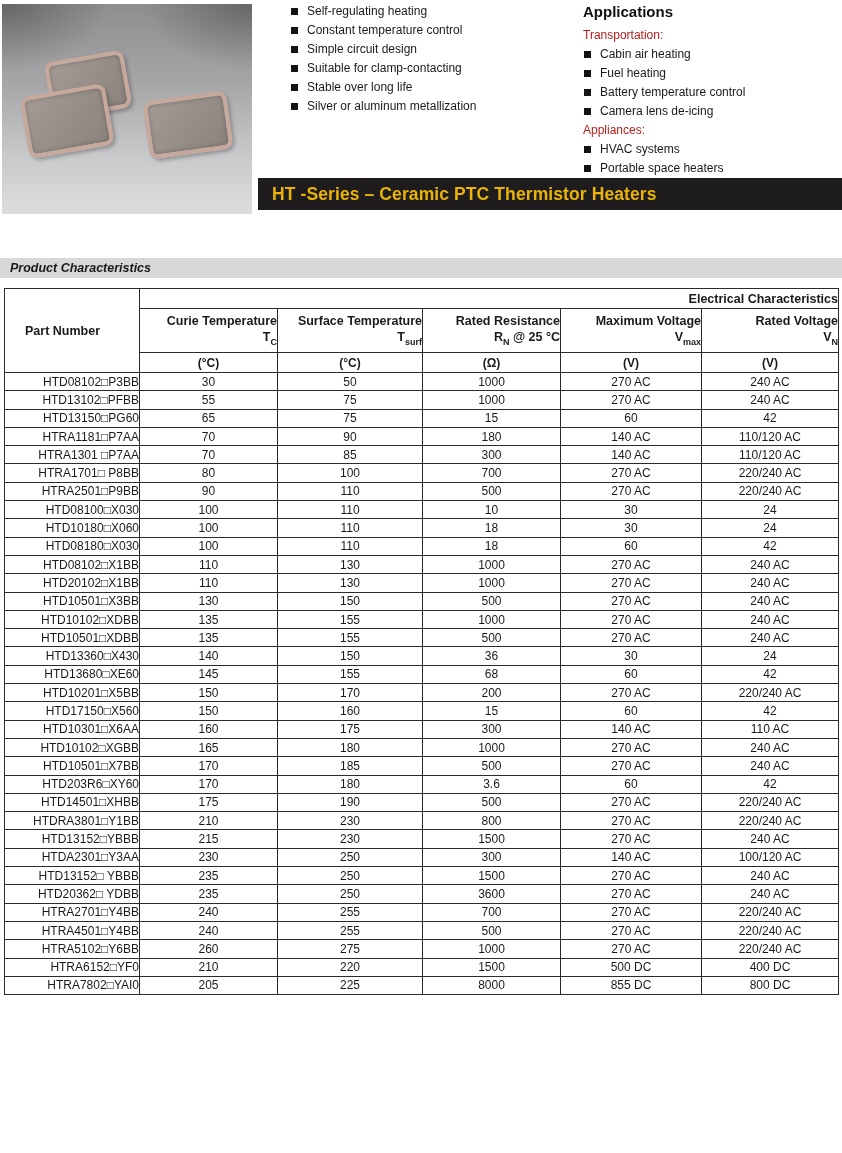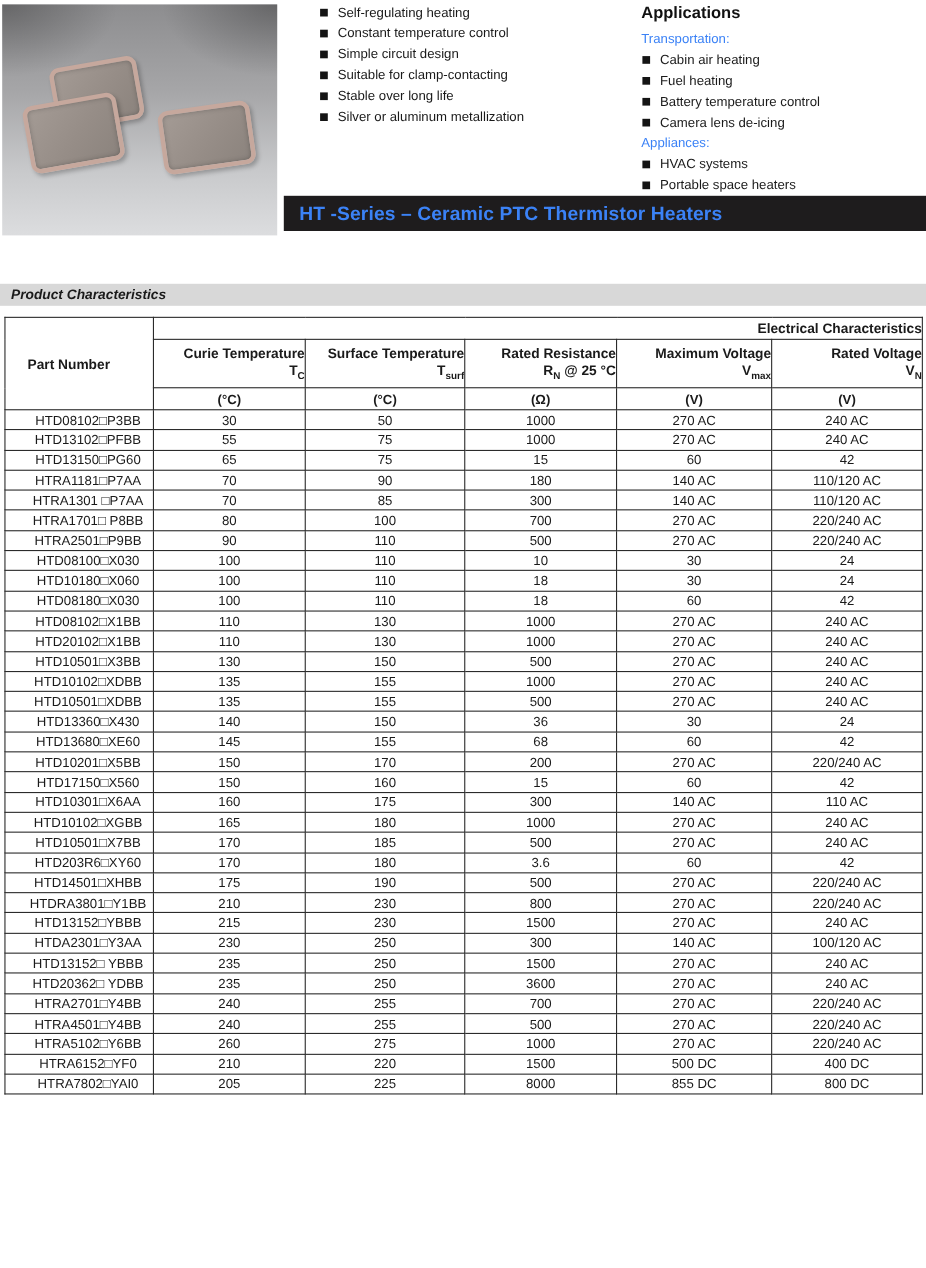--- a/index.html
+++ b/index.html
@@ -24,29 +24,29 @@
   }
   .chip1 { left:46px; top:52px; width:80px; height:58px; z-index:1; }
   .chip2 { left:22px; top:86px; width:86px; height:62px; z-index:2; }
   .chip3 { left:144px; top:92px; width:84px; height:58px; z-index:1; transform:rotate(-8deg); }
 
   
   .col-block { position:absolute; top:2px; }
   .features-block { left:290px; width:280px; }
   .applications-block { left:583px; width:256px; }
   .col-block h2 { font-size:15px; font-weight:bold; line-height:20px; margin-bottom:4px; color:#111; }
-  .plainline { font-size:12px; line-height:19px; color:#3b82f6; }
+  .plainline { font-size:12px; line-height:19px; color:#b91c1c; }
   .blist { list-style:none; }
   .blist li { display:flex; font-size:12px; line-height:19px; color:#1a1a1a; }
   .sq { flex:0 0 auto; width:7px; height:7px; background:#141414; margin:6px 9px 0 1px; }
 
   
   .banner {
     position:absolute; left:258px; top:178px; width:584px; height:32px;
-    background:#1e1c1d; color:#3b82f6; font-weight:bold; font-size:17.5px;
+    background:#1e1c1d; color:#eab308; font-weight:bold; font-size:17.5px;
     line-height:32px; padding-left:14px; letter-spacing:0.1px;
   }
 
   
   .pc-bar {
     position:absolute; left:0; top:258px; width:842px; height:20px;
     background:#d8d8d8; font-weight:bold; font-size:12.5px; line-height:20px;
     padding-left:10px; color:#1a1a1a;font-style:italic;
   }
 
@@ -55,21 +55,21 @@
     position:absolute; left:4px; top:288px; width:834px;
     border-collapse:collapse; table-layout:fixed;
   }
   table.spec th, table.spec td { border:1px solid #2b2b2b; color:#1a1a1a; overflow:hidden; white-space:nowrap; }
   th.group-head { height:20px; font-size:12.5px; font-weight:bold; text-align:right; }
   th.pn-head { text-align:left; padding-left:20px; font-size:12.5px; font-weight:bold; }
   th.col-head { height:44px; font-size:12.5px; font-weight:bold; text-align:right; line-height:1.3; vertical-align:middle; }
   th.col-head sub, td sub { font-size:9px; }
   td.unit-cell { height:20px; font-size:12px; font-weight:bold; text-align:center; }
   tbody td { height:18.3px; font-size:12px; text-align:center; padding:0; }
-  tbody td.pn { text-align:center; padding-left:16px; }
+  tbody td.pn { text-align:right; padding-left:16px; }
 </style>
 </head>
 <body>
 
 <div class="page">
 
   <div class="photo">
     <div class="chip chip1"></div>
     <div class="chip chip2"></div>
     <div class="chip chip3"></div>

